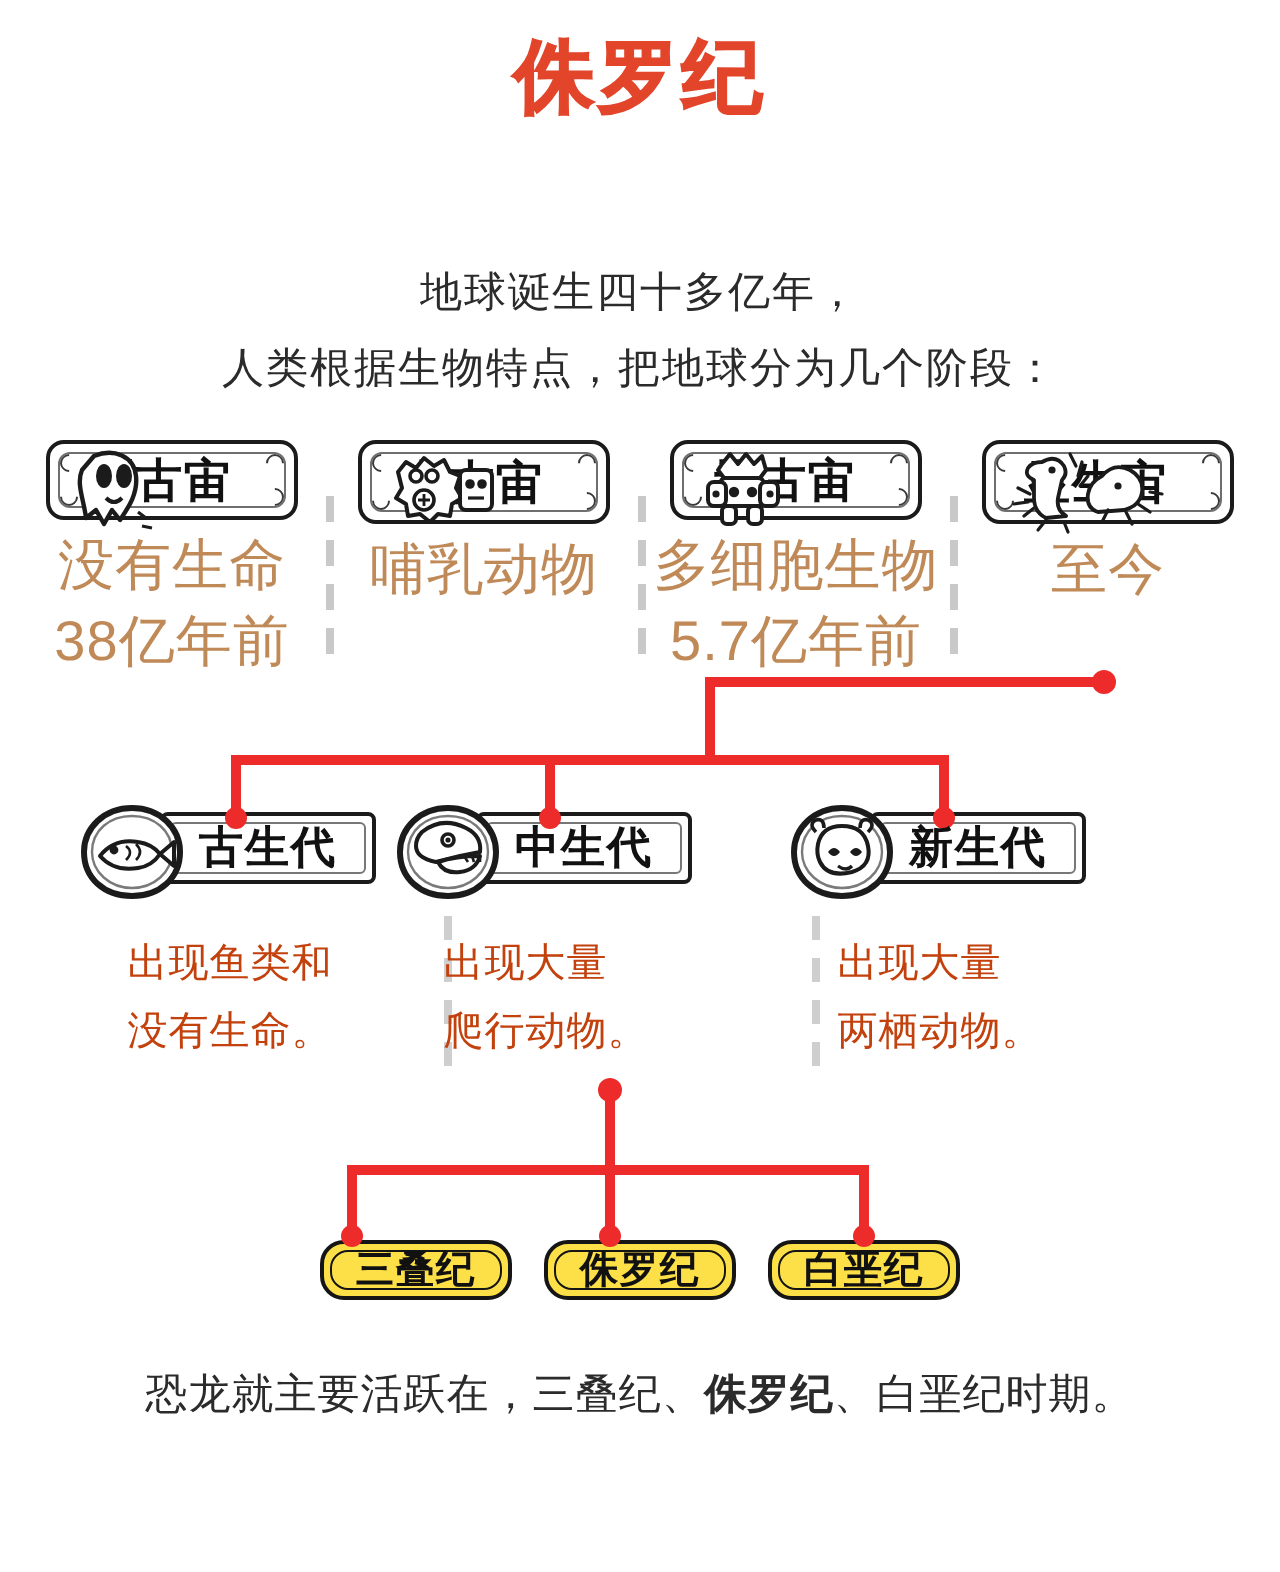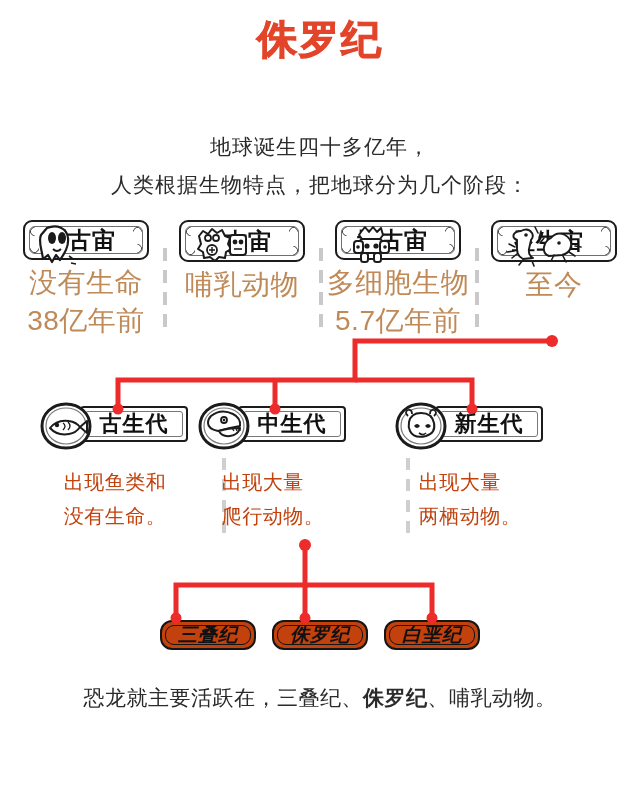--- a/index.html
+++ b/index.html
@@ -239,25 +239,24 @@
     height: 40px;
   }
   .period-box {
     position: absolute;
     top: 0;
     width: 96px;
     height: 30px;
     box-sizing: border-box;
     border: 2px solid #151515;
     border-radius: 12px;
-    background: #c2410c;
+    background: #fde047;
     display: flex;
     align-items: flex-end;
     justify-content: center;
-    font-style: italic;
   }
   .period-box::after {
     content: "";
     position: absolute;
     left: 3px; right: 3px; top: 3px; bottom: 3px;
     border: 1.4px solid #151515;
     border-radius: 9px;
   }
   .period-box .period-text {
     position: relative;
@@ -499,14 +498,14 @@
   </g>
   <g fill="#ee2b2b">
     <circle cx="305" cy="545" r="6"></circle>
     <circle cx="176" cy="618" r="5.5"></circle>
     <circle cx="305" cy="618" r="5.5"></circle>
     <circle cx="432" cy="618" r="5.5"></circle>
   </g>
 </svg>
 
 <div id="footer">
-  <span>恐龙就主要活跃在，三叠纪、</span><span class="strong">侏罗纪</span><span>、哺乳动物。</span>
+  <span>恐龙就主要活跃在，三叠纪、</span><span class="strong">侏罗纪</span><span>、白垩纪时期。</span>
 </div>
 
 </body></html>

